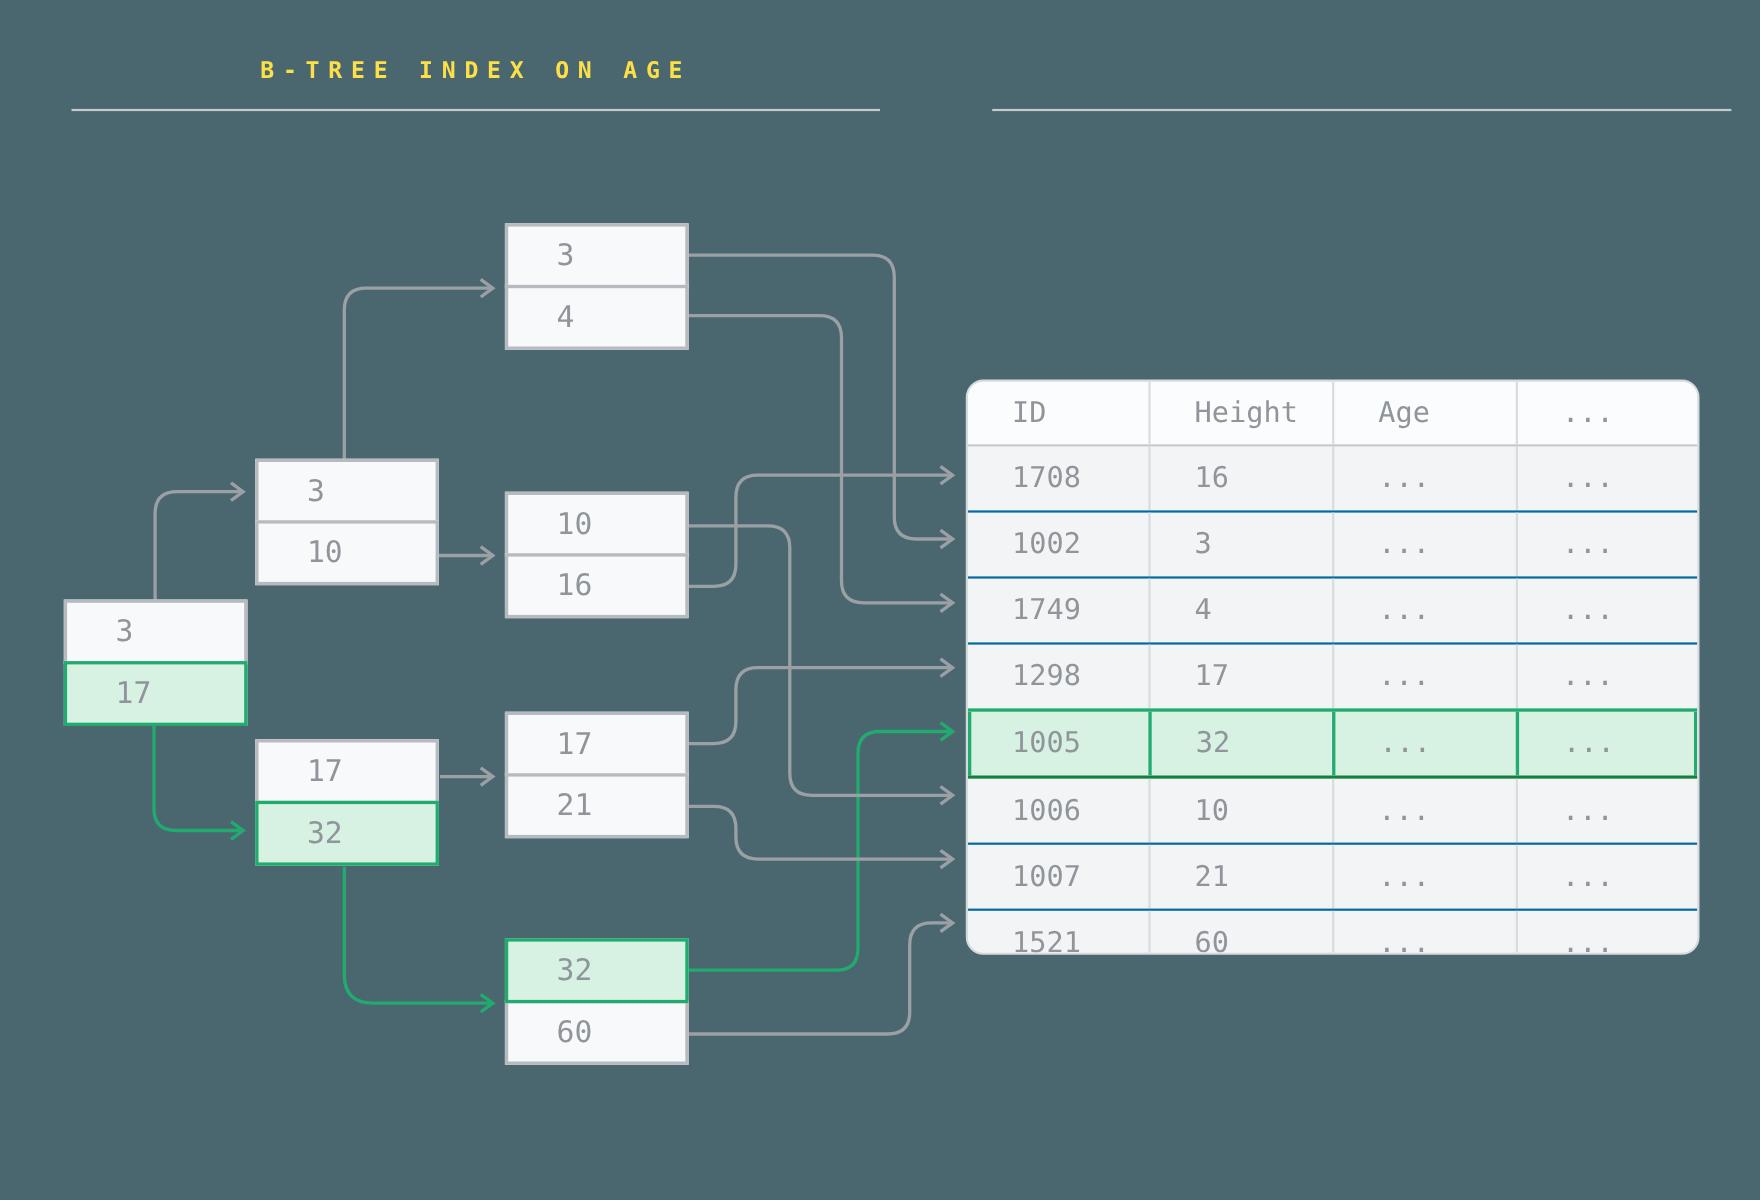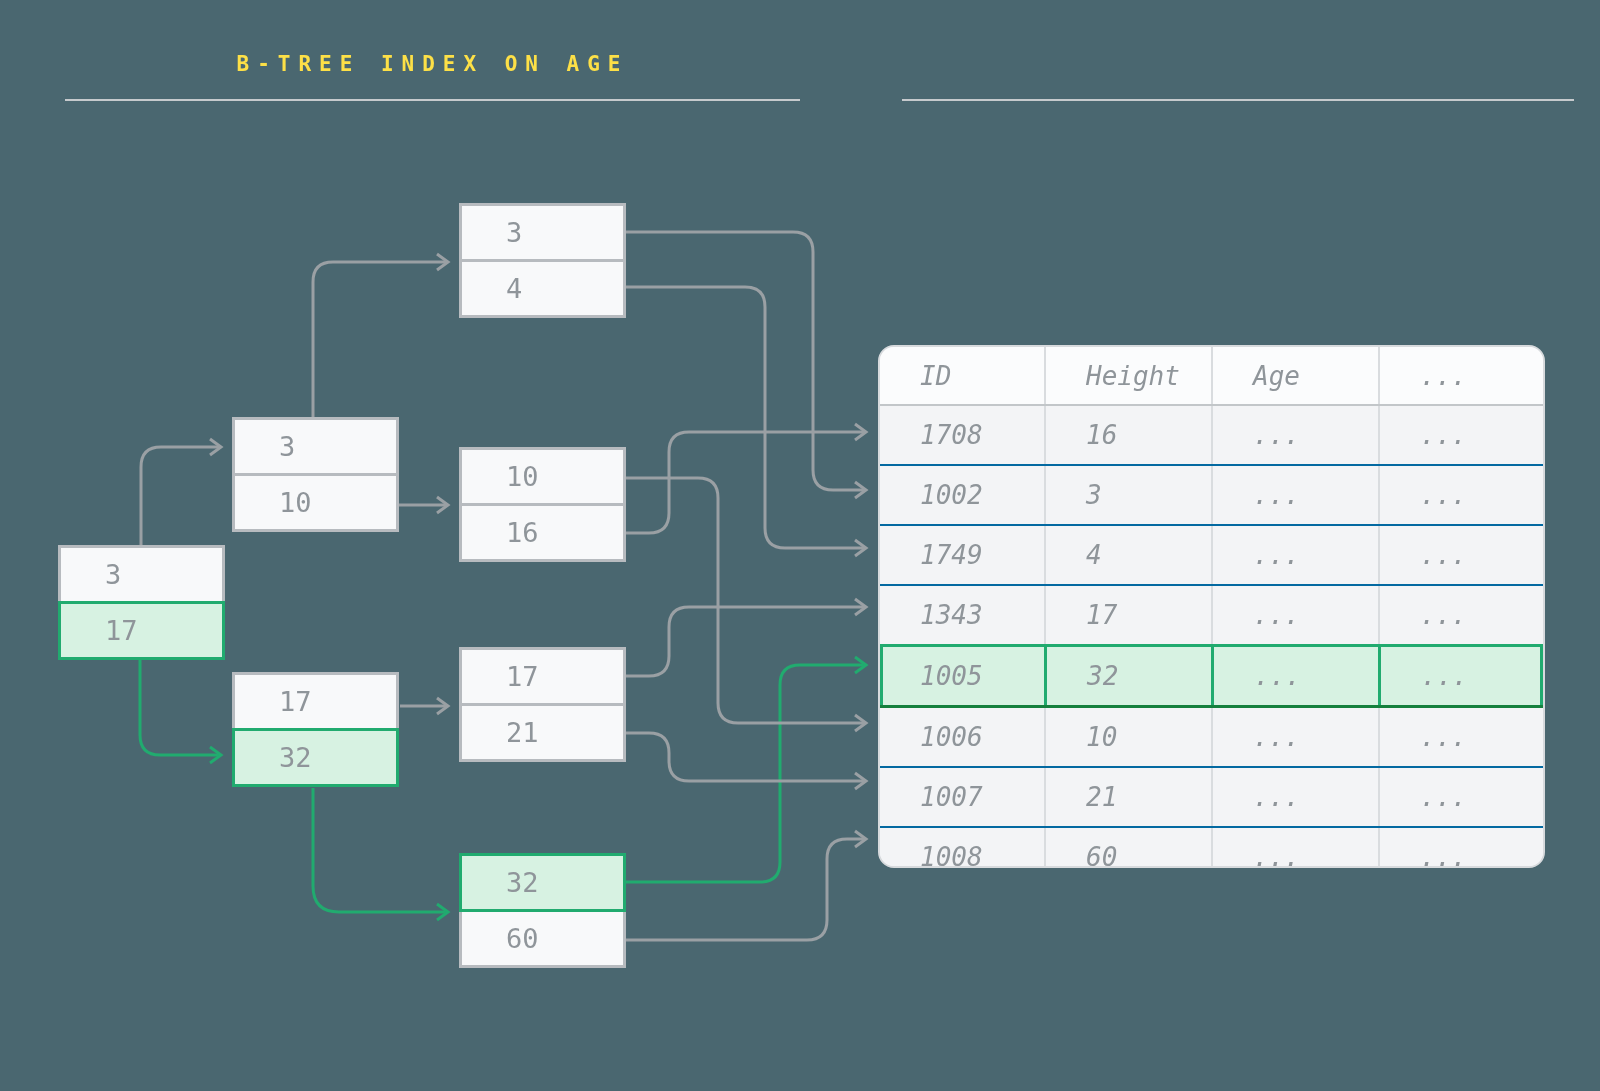--- a/index.html
+++ b/index.html
@@ -29,21 +29,21 @@
   .bcell + .bcell{margin-top:-3px;}
   .bcell.hl{background:#d7f2e2;border-color:#21ab6f;z-index:2;}
   
   .ptable{
     position:absolute;left:878px;top:345px;width:667px;height:523px;
     box-sizing:border-box;border:2px solid #d7dadd;border-radius:16px;
     background:#f3f4f6;overflow:hidden;
   }
   .t-row{
     display:grid;grid-template-columns:164px 167px 167px auto;
-    height:58px;background:#f3f4f6;position:relative;font-style:italic;
+    height:58px;background:#f3f4f6;position:relative;
   }
   .t-row.header{background:#fbfcfd;border-bottom:2px solid #c2c6c9;height:57px;}
   .t-row + .t-row + .t-row{border-top:2px solid #0369a1;}
   .t-cell{
     display:flex;align-items:center;padding-left:40px;
     font-size:26px;color:#8f959a;box-sizing:border-box;
   }
   .t-cell + .t-cell{border-left:2px solid #d9dcdf;}
   .t-row.hl{
     background:#d7f2e2;
@@ -171,21 +171,21 @@
       <div class="t-cell">...</div>
       <div class="t-cell">...</div>
     </div>
     <div class="t-row">
       <div class="t-cell">1749</div>
       <div class="t-cell">4</div>
       <div class="t-cell">...</div>
       <div class="t-cell">...</div>
     </div>
     <div class="t-row">
-      <div class="t-cell">1343</div>
+      <div class="t-cell">1298</div>
       <div class="t-cell">17</div>
       <div class="t-cell">...</div>
       <div class="t-cell">...</div>
     </div>
     <div class="t-row hl">
       <div class="t-cell">1005</div>
       <div class="t-cell">32</div>
       <div class="t-cell">...</div>
       <div class="t-cell">...</div>
     </div>
@@ -195,20 +195,20 @@
       <div class="t-cell">...</div>
       <div class="t-cell">...</div>
     </div>
     <div class="t-row">
       <div class="t-cell">1007</div>
       <div class="t-cell">21</div>
       <div class="t-cell">...</div>
       <div class="t-cell">...</div>
     </div>
     <div class="t-row">
-      <div class="t-cell">1008</div>
+      <div class="t-cell">1521</div>
       <div class="t-cell">60</div>
       <div class="t-cell">...</div>
       <div class="t-cell">...</div>
     </div>
   </div>
 
 </div>
 
 </body></html>

